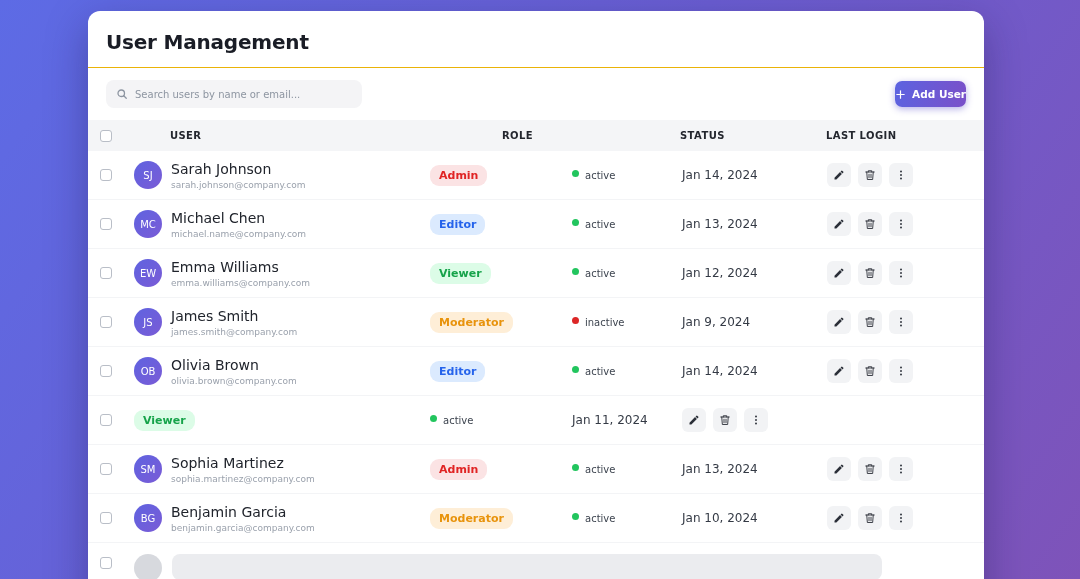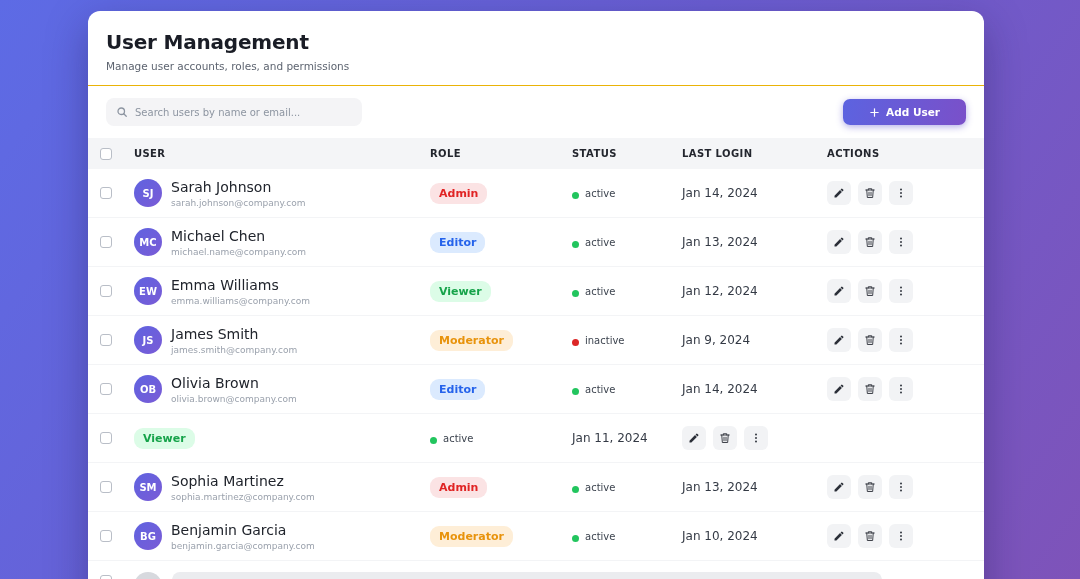--- a/index.html
+++ b/index.html
@@ -26,57 +26,57 @@
   .search {
     width:256px; height:28px; background:#f4f4f6; border-radius:8px;
     display:flex; align-items:center; gap:7px; padding:0 10px;
   }
   .search input {
     flex:1; border:none; background:transparent; outline:none;
     font-family:inherit; font-size:10px; color:#374151;
   }
   .search input::placeholder { color:#8d95a1; }
   .btn-add {
-    height:26px; padding:0 26px; border:none; border-radius:7px;
+    height:26px; padding:0 0; border:none; border-radius:7px;
     background:linear-gradient(100deg,#5c63e0 0%,#7a50c9 100%);
     color:#fff; font-family:inherit; font-size:10.5px; font-weight:bold;
     display:flex; align-items:center; gap:6px; cursor:pointer;
     box-shadow:0 2px 7px rgba(92,80,205,.45);
   }
   
   .grid-cols {
     display:grid;
     grid-template-columns:46px 296px 142px 110px 145px 1fr;
     align-items:center;
   }
   .thead {
     background:#f4f5f7; height:31px;
-    font-size:10px; font-weight:bold; color:#23262e; letter-spacing:.4px;
+    font-size:10px; font-weight:bold; color:#23262e; letter-spacing:.4px;gap:36px;
   }
   .cell-check { padding-left:12px; }
   .checkbox {
     appearance:none; -webkit-appearance:none;
     width:12px; height:12px; border:1.5px solid #b9bec7; border-radius:3px;
     background:#fff; cursor:pointer; display:block;
   }
   .row { height:49px; border-bottom:1px solid #f3f4f6; background:#fff; }
   .cell-user { display:flex; align-items:center; gap:9px; }
   .avatar {
     width:28px; height:28px; border-radius:50%; flex:0 0 28px;
     background:linear-gradient(135deg,#5f63e0 0%,#7a5bd6 100%);
-    color:#fff; font-size:10px; font-weight:bold;
+    color:#fff; font-size:10px; font-weight:normal;
     display:flex; align-items:center; justify-content:center;
   }
   .user-name { font-size:14px; font-weight:normal; color:#20242c; }
   .user-email { font-size:9px; color:#9aa1ac; margin-top:3px; }
   .badge {
     display:inline-block; padding:4px 9px; border-radius:9px;
     font-size:11px; font-weight:bold;
   }
-  .cell-status { display:flex; align-items:flex-end; gap:6px; font-size:10px; color:#3d444f; }
+  .cell-status { display:flex; align-items:flex-start; gap:6px; font-size:10px; color:#3d444f; }
   .dot { width:7px; height:7px; border-radius:50%; flex:0 0 7px; }
   .cell-login { font-size:12px; color:#343a45; }
   .cell-actions { display:flex; gap:7px; }
   .action-btn {
     width:24px; height:24px; border:none; border-radius:6px; background:#f2f3f5;
     display:flex; align-items:center; justify-content:center; cursor:pointer;
     color:#2b2f38; padding:0;
   }
   .action-btn svg { display:block; }
   
@@ -91,21 +91,20 @@
     margin-left:10px; width:710px;
   }
 </style>
 </head>
 <body>
 
 <div class="card">
 
   <div class="card-header">
     <div class="title">User Management</div>
-    <div class="subtitle">Manage user accounts, roles, and permissions</div>
   </div>
 
   <div class="toolbar">
     <div class="search">
       <span>
         <svg width="12" height="12" viewBox="0 0 24 24" fill="none" stroke="#8d95a1" stroke-width="2.6" stroke-linecap="round">
           <circle cx="10.5" cy="10.5" r="6.5"></circle>
           <line x1="15.5" y1="15.5" x2="20.5" y2="20.5"></line>
         </svg>
       </span>

